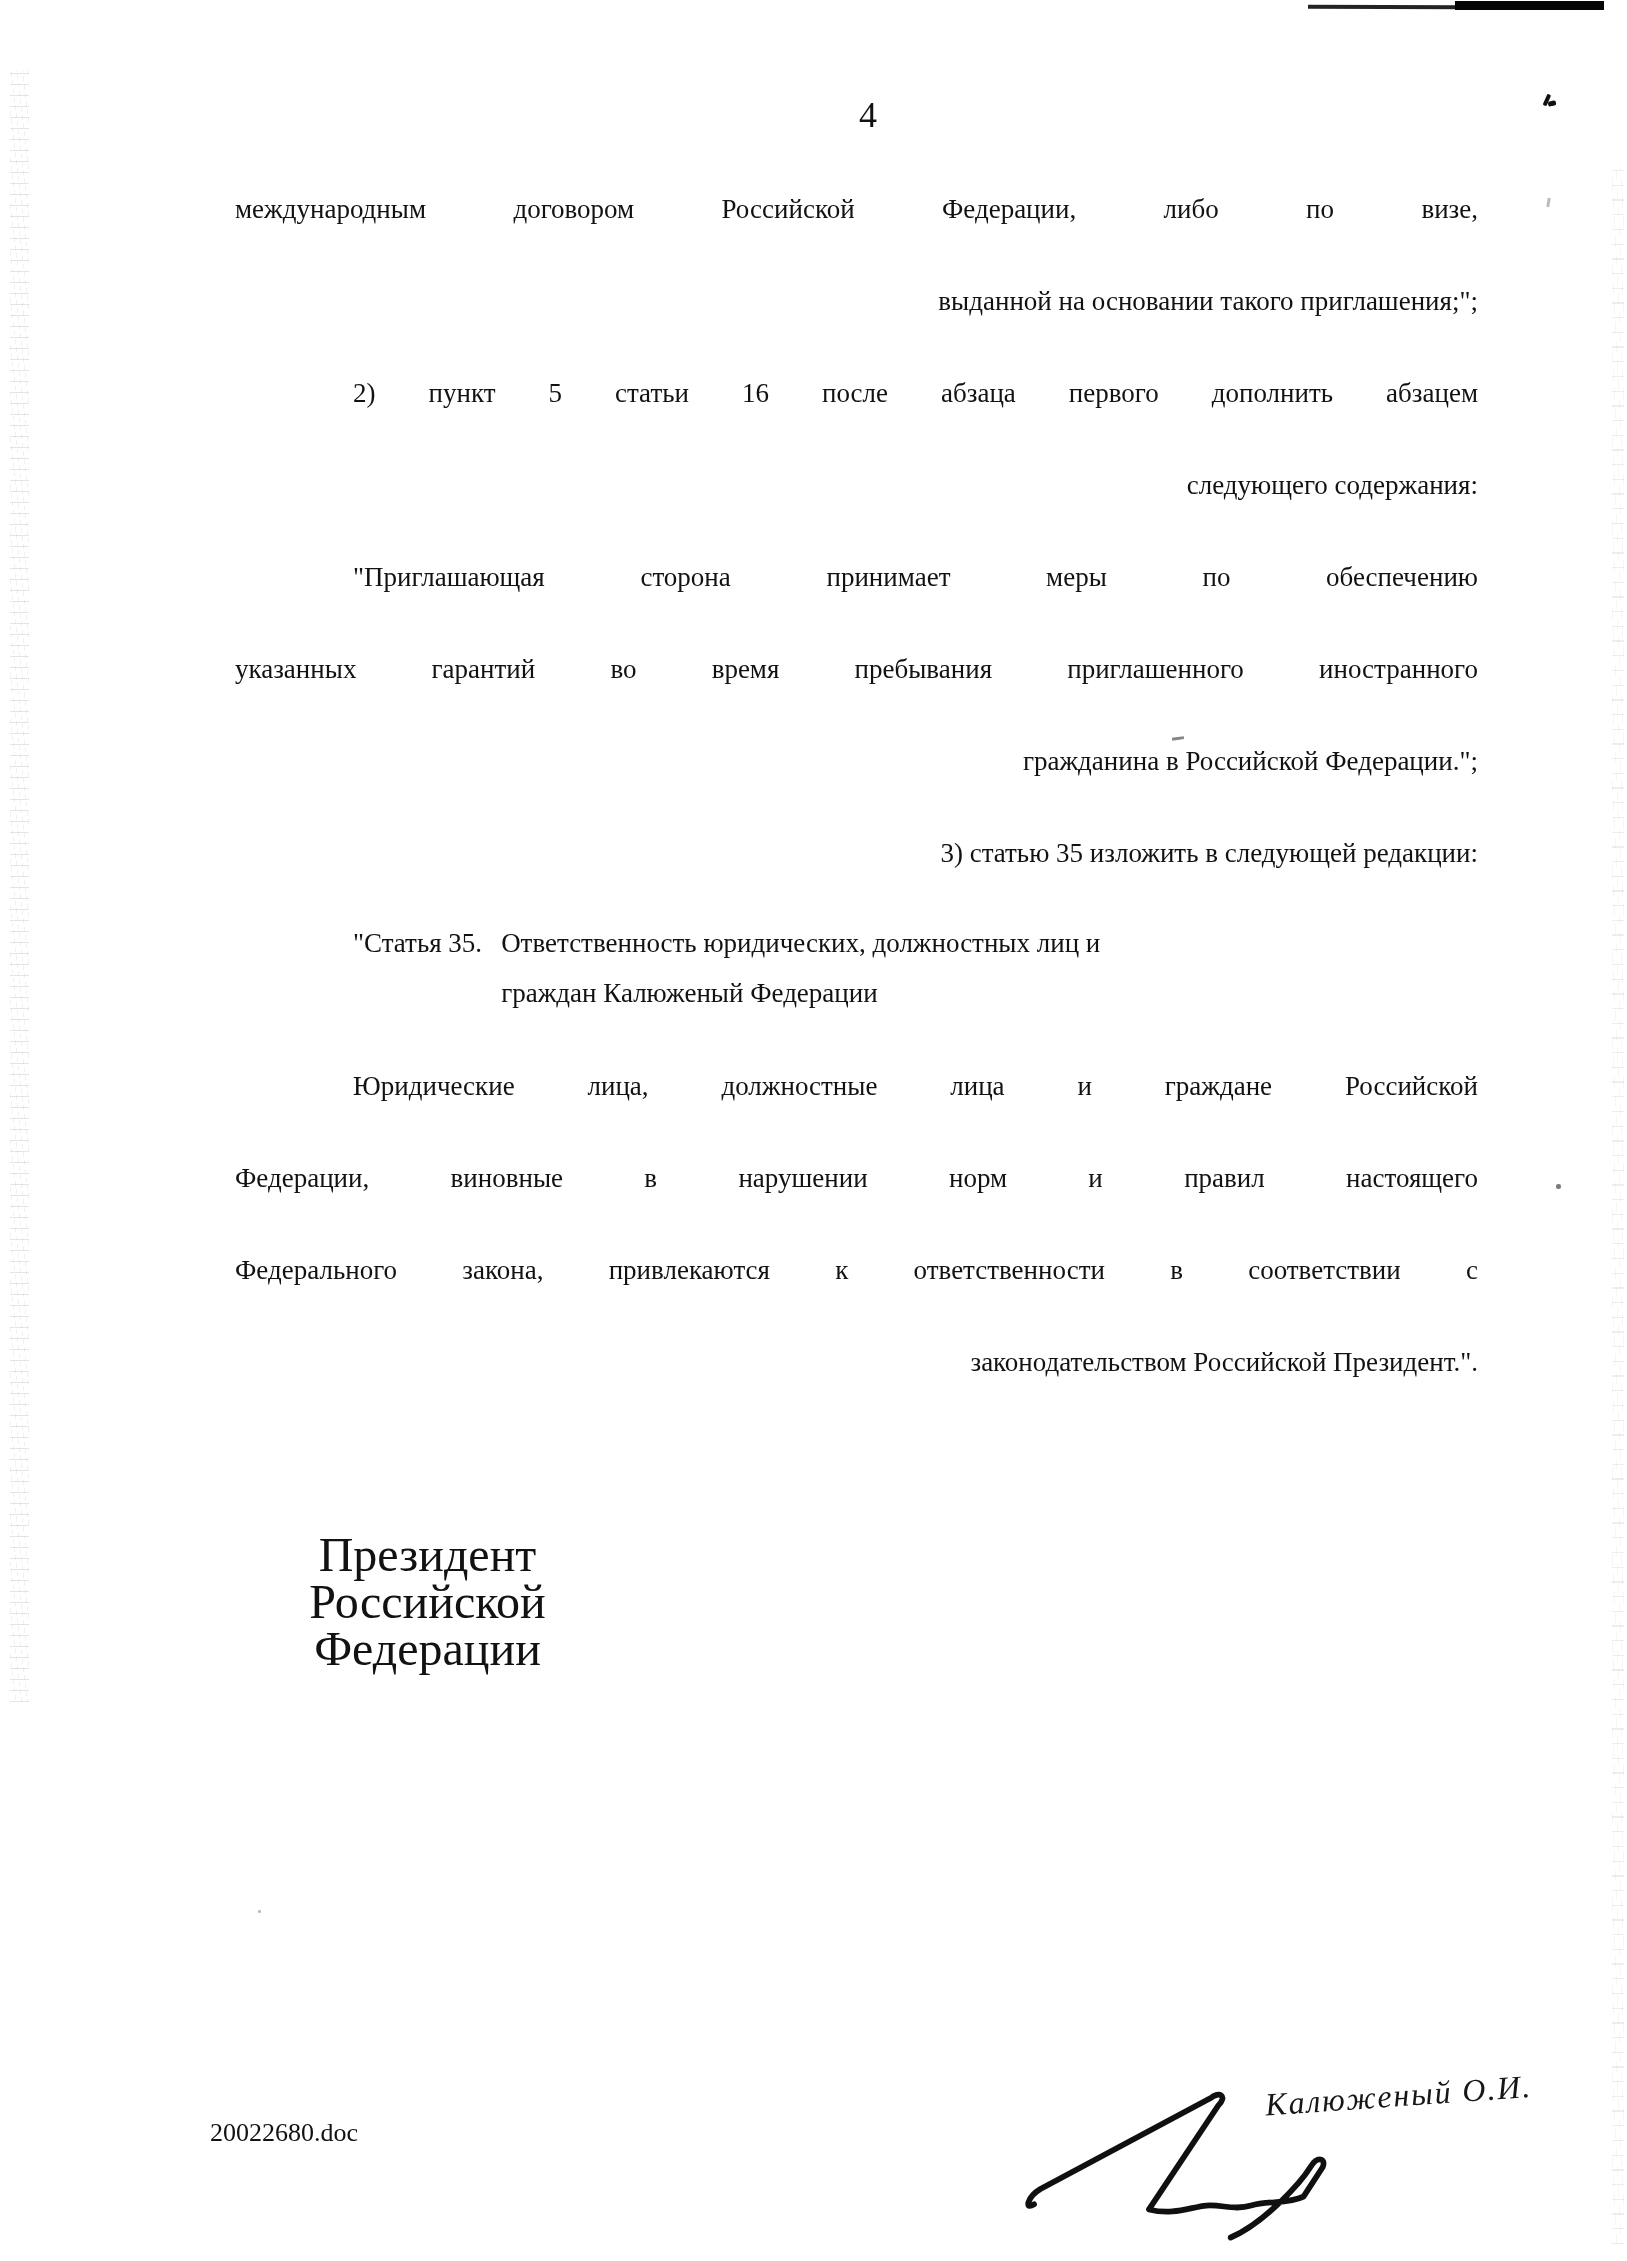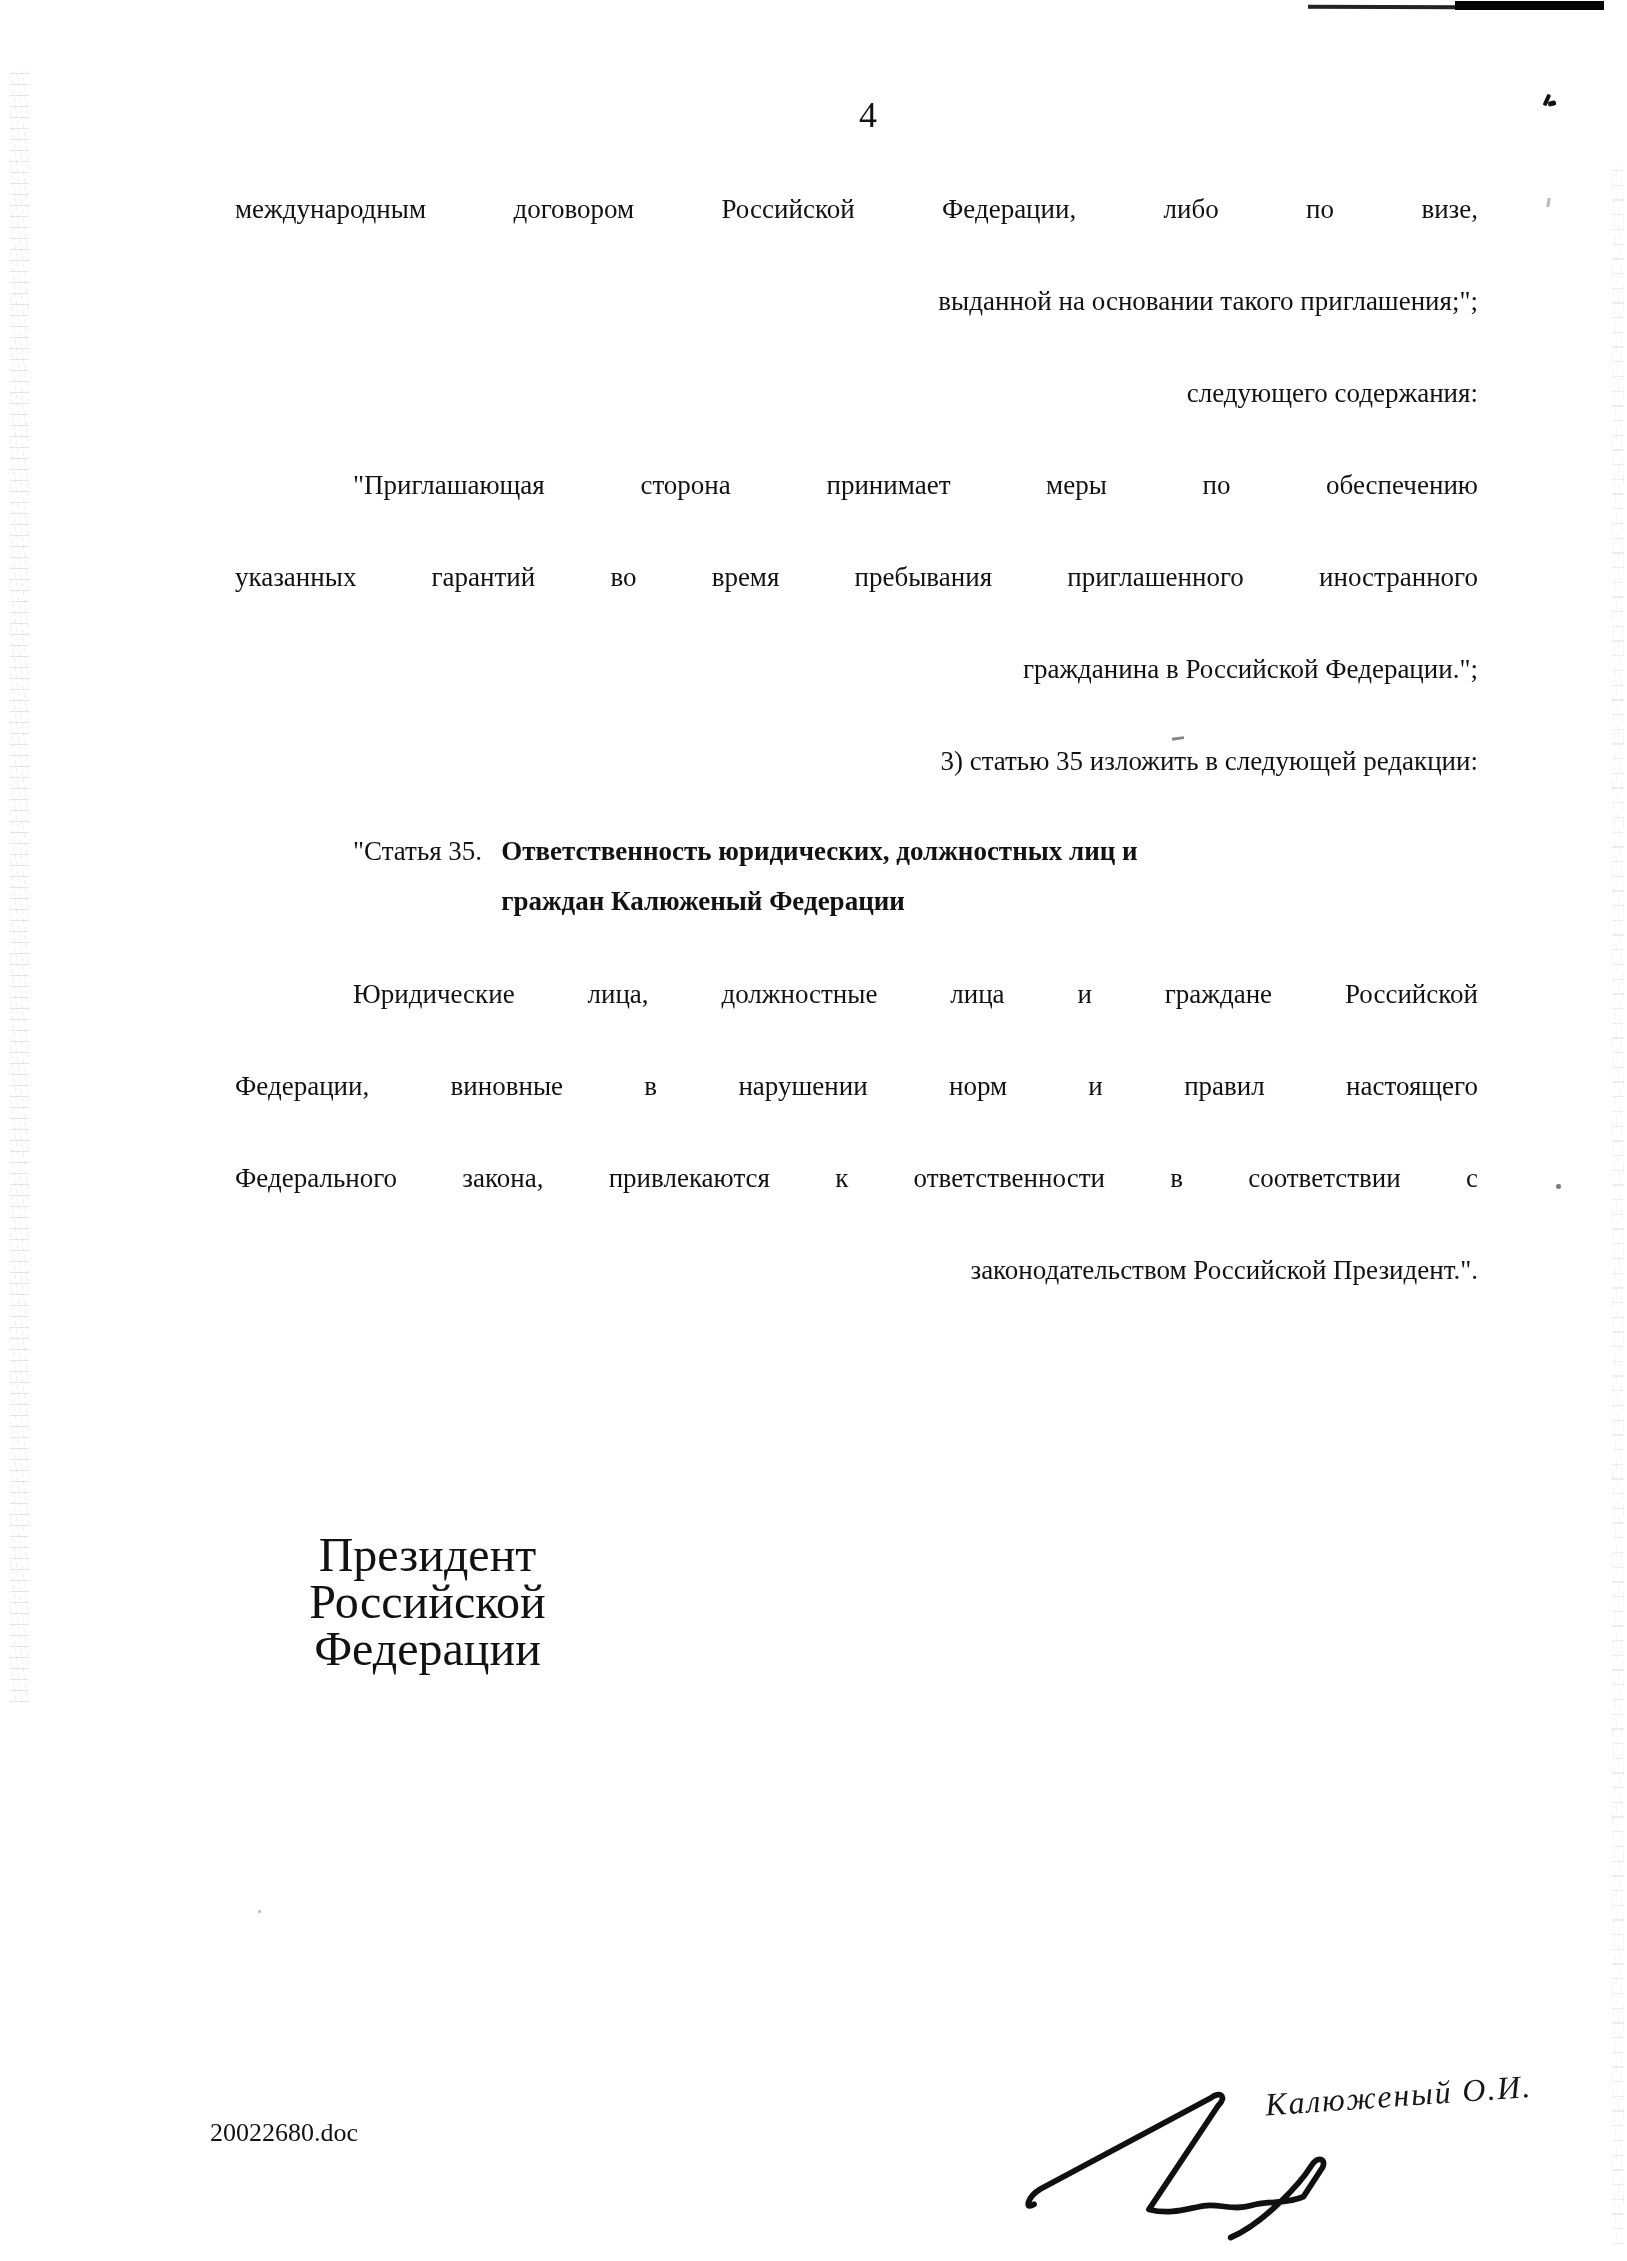--- a/index.html
+++ b/index.html
@@ -43,21 +43,21 @@
   }
   .doc-body {
     position:absolute; left:235px; top:163px; width:1243px;
     font-size:27px;
   }
   .line { height:92px; line-height:92px; white-space:nowrap; text-align:right; }
   .line.just { white-space:normal; text-align:justify; text-align-last:justify; }
   .line.ind  { padding-left:118px; }
   .heading { display:flex; margin:19px 0 22px 0; padding-left:118px; }
   .heading .prefix { line-height:50px; margin-right:19px; white-space:nowrap; }
-  .heading .bold-lines { font-weight:bold; line-height:50px; }
+  .heading .bold-lines { font-weight:normal; line-height:50px; }
 
   .sig-titles {
     position:absolute; left:229px; top:1531px; width:397px;
     font-size:48px; line-height:47px; text-align:center;
   }
   .footer-file {
     position:absolute; left:210px; top:2120px;
     font-size:26px; line-height:25.5px;
   }
 
@@ -84,20 +84,21 @@
   <div class="blot-b"></div>
   <div class="blot-c"></div>
   <div class="blot-d"></div>
   <div class="blot-e"></div>
 
   <div class="page-number">4</div>
 
   <div class="doc-body">
       <div class="line just">международным договором Российской Федерации, либо по визе,</div>
       <div class="line">выданной на основании такого приглашения;";</div>
+      <div class="line just ind">2) пункт 5 статьи 16 после абзаца первого дополнить абзацем</div>
       <div class="line">следующего содержания:</div>
       <div class="line just ind">"Приглашающая сторона принимает меры по обеспечению</div>
       <div class="line just">указанных гарантий во время пребывания приглашенного иностранного</div>
       <div class="line">гражданина в Российской Федерации.";</div>
       <div class="line ind">3) статью 35 изложить в следующей редакции:</div>
       <div class="heading">
         <span class="prefix">"Статья 35.</span>
         <div class="bold-lines">
           <div>Ответственность юридических, должностных лиц и</div>
           <div>граждан Калюженый Федерации</div>

